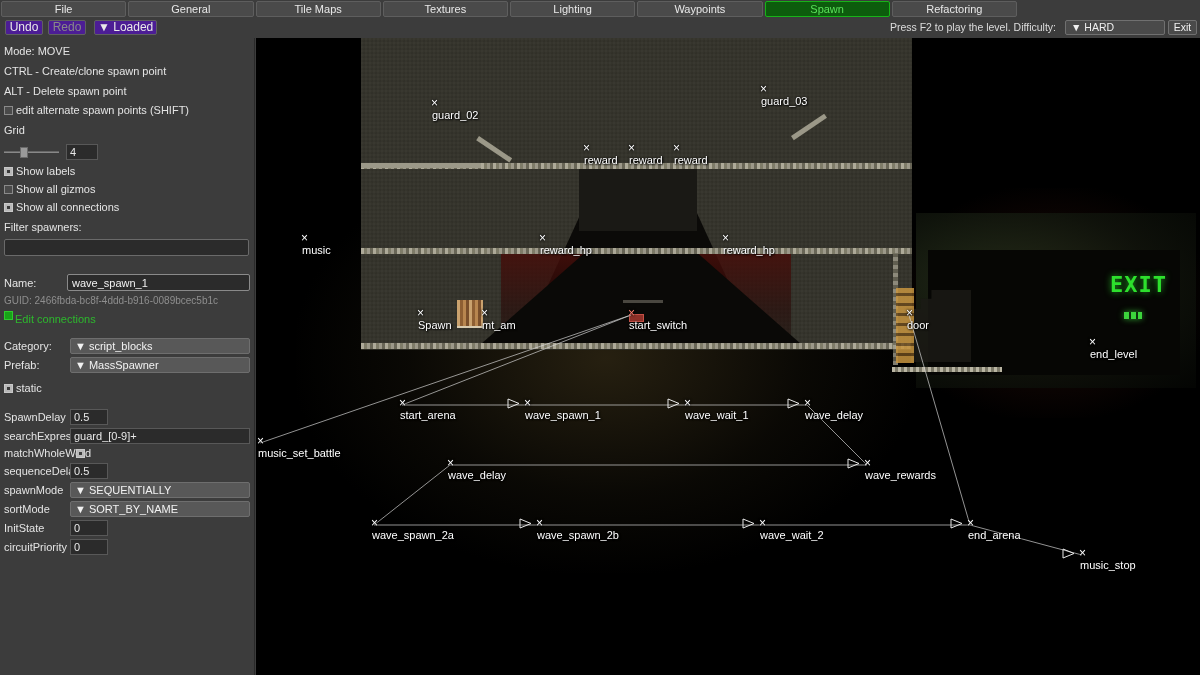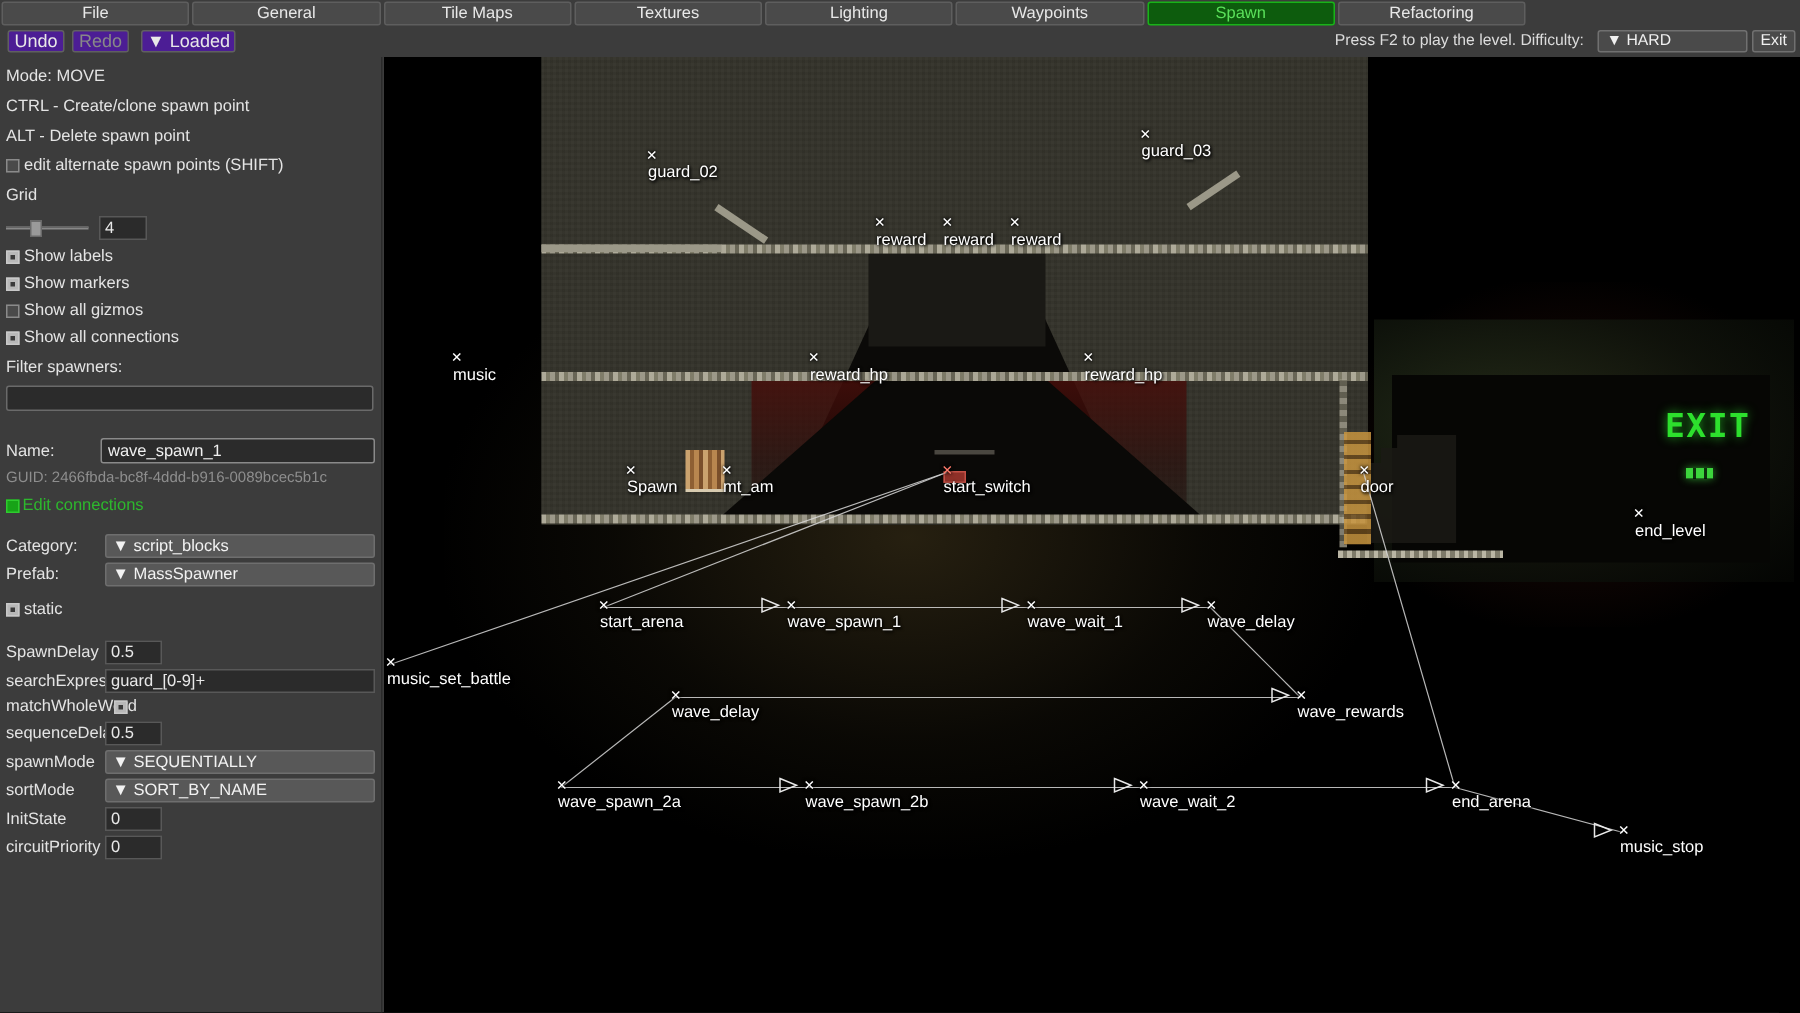--- a/index.html
+++ b/index.html
@@ -122,21 +122,21 @@
     color: #e8e8e8; font-size: 11px; padding: 0 4px; margin-top: 1px;
   }
   .name-row { display: flex; align-items: center; margin-top: 18px; }
   .name-row .lbl { width: 63px; font-size: 11px; }
   #name-input {
     flex: 1 1 auto; height: 17px;
     background: #2b2b2b; border: 1px solid #8a8a8a; border-radius: 2px;
     color: #f0f0f0; font-size: 11px; padding: 0 4px;
   }
   .guid { color: #8e8e8e; font-size: 10px; line-height: 20px; white-space: nowrap; }
-  .edit-conn { display: flex; align-items: center; color: #2db82d; font-size: 11px; line-height: 16px; }
+  .edit-conn { display: flex; align-items: flex-start; color: #2db82d; font-size: 11px; line-height: 16px; }
 
   .prop-row { display: flex; align-items: center; margin-top: 3px; }
   .prop-row .plbl { width: 66px; font-size: 11px; line-height: 13px; flex: 0 0 auto; }
   .dd {
     flex: 1 1 auto; height: 16px;
     background: #585858; border: 1px solid #6e6e6e; border-radius: 2px;
     color: #f2f2f2; font-size: 11px; line-height: 14px;
     padding-left: 4px; cursor: pointer; white-space: nowrap; overflow: hidden;
   }
   .prop-row .val-sm { width: 38px; }
@@ -335,24 +335,20 @@
         <div class="track"></div>
         <div class="knob"></div>
       </div>
       <input class="numbox" id="grid-value" value="4" style="">
     </div>
 
     <div id="toggle-list">
         <div class="sb-check">
           <span class="cbox on"></span>
           <span>Show labels</span>
-        </div>
-        <div class="sb-check">
-          <span class="cbox on"></span>
-          <span>Show markers</span>
         </div>
         <div class="sb-check">
           <span class="cbox"></span>
           <span>Show all gizmos</span>
         </div>
         <div class="sb-check">
           <span class="cbox on"></span>
           <span>Show all connections</span>
         </div>
       </div>

